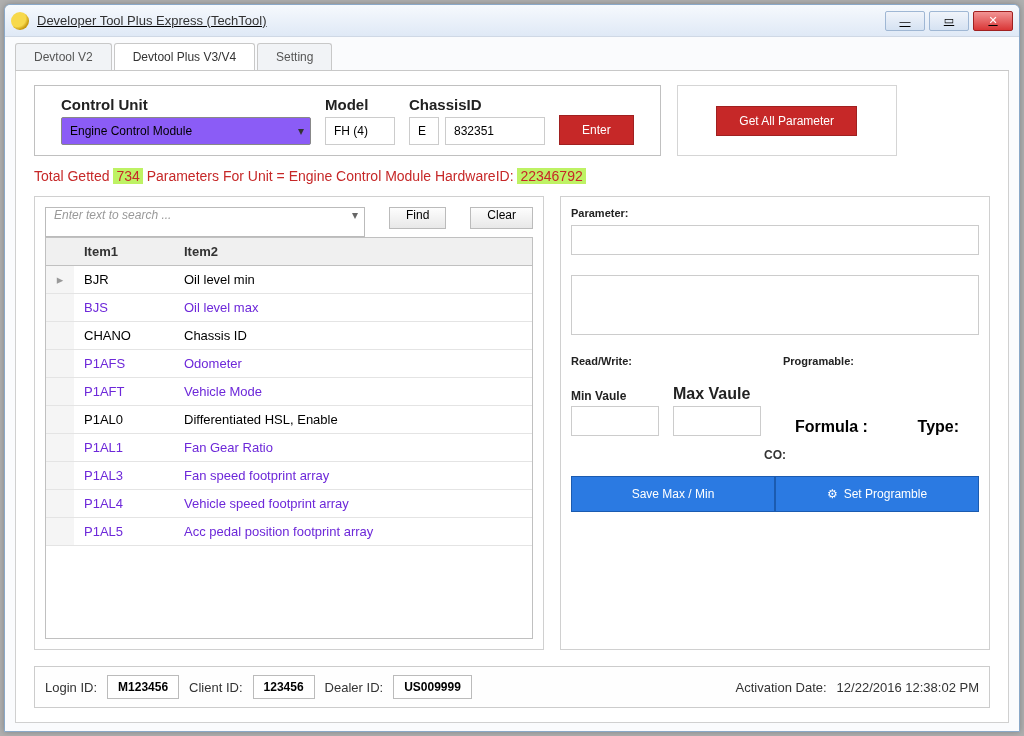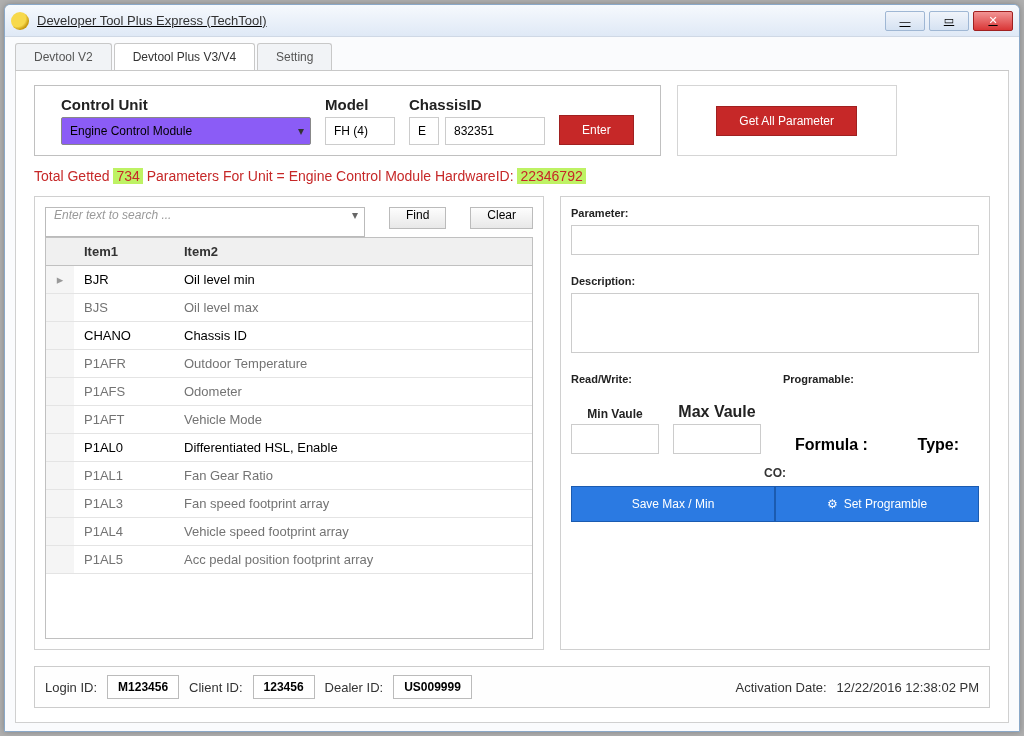--- a/index.html
+++ b/index.html
@@ -147,31 +147,31 @@
     cursor: pointer;
   }
   .grid {
     flex: 1; border: 1px solid #c0c0c0; overflow-y: scroll; background: #fff;
   }
   .grid table { width: 100%; border-collapse: collapse; }
   .grid th, .grid td { text-align: left; padding: 6px 10px; border-bottom: 1px solid #e4e4e4; font-size: 13px; }
   .grid th { background: #f0f0f0; border-bottom: 1px solid #c0c0c0; font-weight: bold; color: #333; }
   .grid th:first-child { width: 28px; }
   .grid td:first-child { color: #999; background: #f5f5f5; width: 28px; text-align: center; }
-  .grid tr.red td.c1, .grid tr.red td.c2 { color: #737373; }
+  .grid tr.red td.c1, .grid tr.red td.c2 { color: #6d28d9; }
   .grid tr td.c1 { width: 100px; }
   
   .rlabel { font-size: 11px; font-weight: bold; color: #222; }
   .rbox { border: 1px solid #ccc; height: 30px; }
   .rrow { display: flex; gap: 16px; }
   .rrow .col { flex: 1; display: flex; flex-direction: column; gap: 3px; }
-  .minmax { display: flex; flex-direction: column; gap: 3px; text-align: center; }
+  .minmax { display: flex; flex-direction: column; gap: 3px; }
   .minmax .rbox { width: 88px; }
   .co-line { text-align: center; color: #333; font-weight: bold; margin-top: 6px; }
-  .actionbtns { display: flex; margin-top: 0; border-radius: 9px; }
+  .actionbtns { display: flex; margin-top: 8px; border-radius: 9px; }
   .actionbtns .btn { flex: 1; height: 36px; }
 
   .footer {
     height: 42px;
     border: 1px solid #ccc;
     margin-top: 4px;
     background: #fefefe;
     display: flex;
     align-items: center;
     padding: 0 10px;
@@ -262,25 +262,20 @@
                     <td class="c1">BJS</td>
                     <td class="c2">Oil level max</td>
                   </tr>
                   <tr>
                     <td></td>
                     <td class="c1">CHANO</td>
                     <td class="c2">Chassis ID</td>
                   </tr>
                   <tr class="red">
                     <td></td>
-                    <td class="c1">P1AFR</td>
-                    <td class="c2">Outdoor Temperature</td>
-                  </tr>
-                  <tr class="red">
-                    <td></td>
                     <td class="c1">P1AFS</td>
                     <td class="c2">Odometer</td>
                   </tr>
                   <tr class="red">
                     <td></td>
                     <td class="c1">P1AFT</td>
                     <td class="c2">Vehicle Mode</td>
                   </tr>
                   <tr>
                     <td></td>
@@ -309,21 +304,20 @@
                   </tr>
                 </tbody>
             </table>
           </div>
         </div>
 
         <div class="right-col">
           <div class="rlabel">Parameter:</div>
           <div class="rbox"></div>
           <div style="height:8px"></div>
-          <div class="rlabel">Description:</div>
           <div class="rbox" style="height:60px"></div>
           <div style="height:8px"></div>
           <div class="rrow">
             <div class="col">
                 <div class="rlabel">Read/Write:</div>
               </div>
             <div class="col">
                 <div class="rlabel">Programable:</div>
               </div>
           </div>

